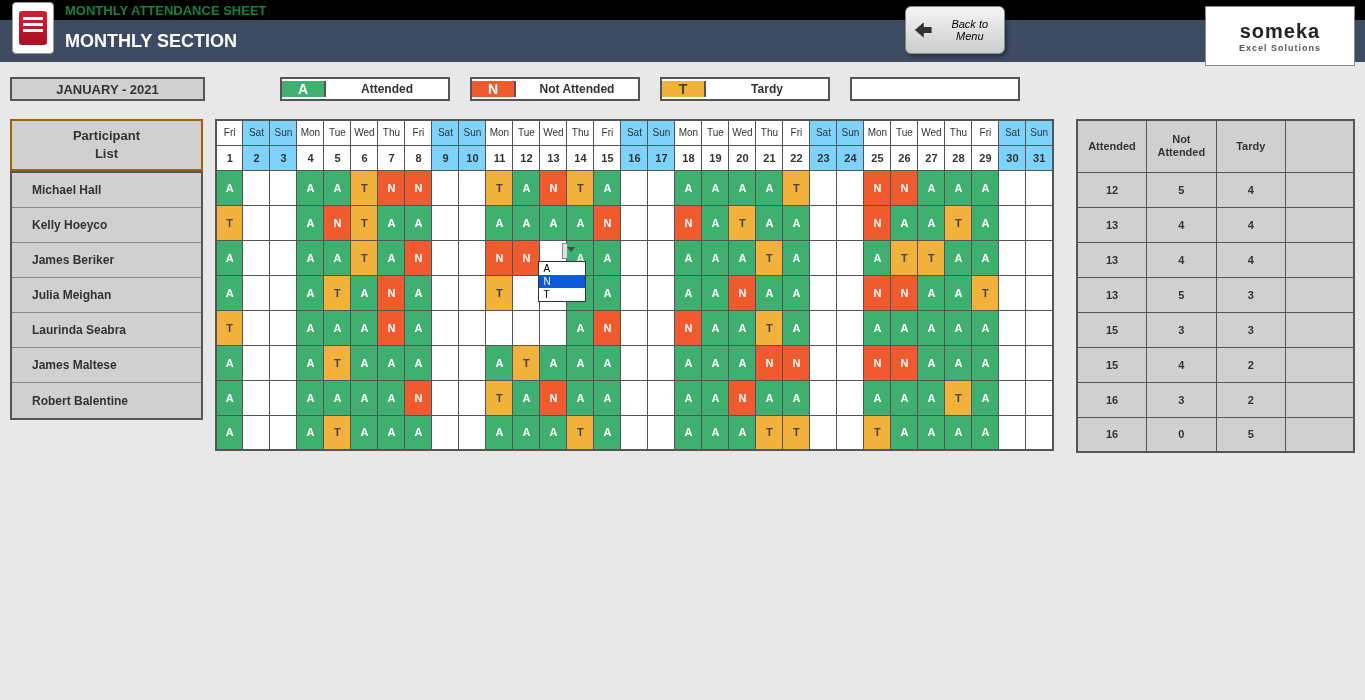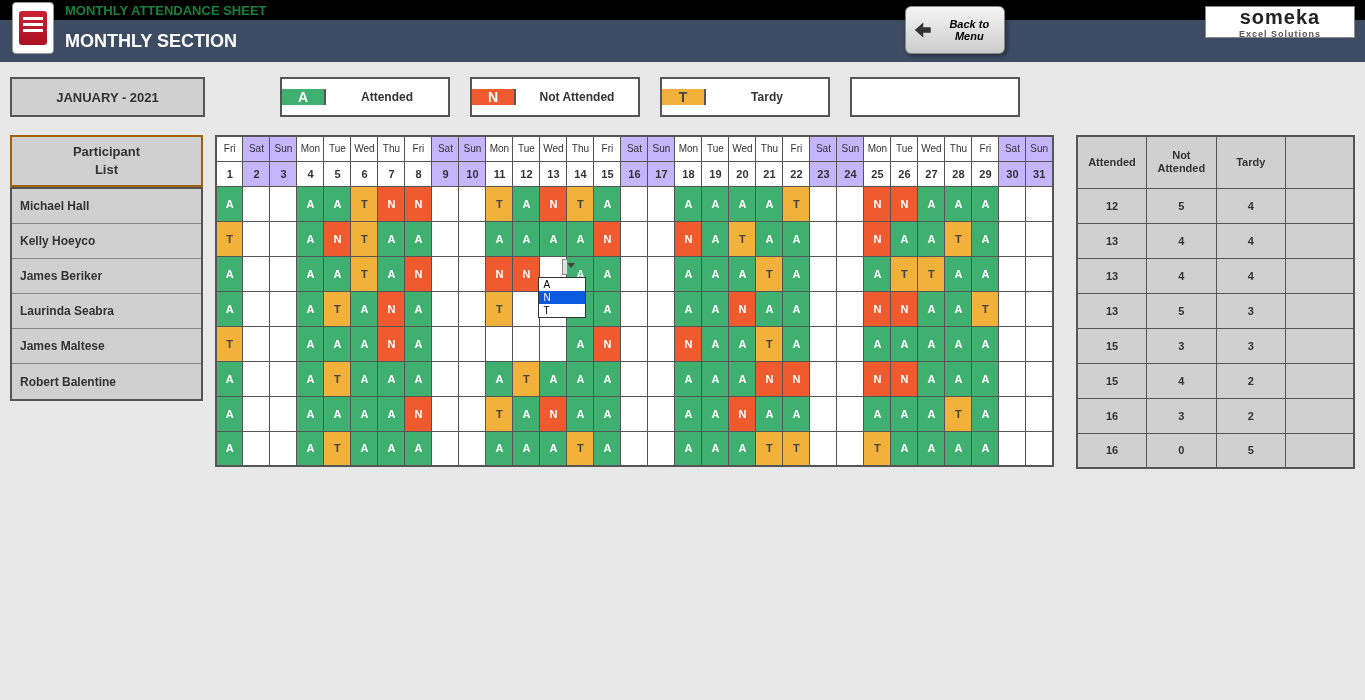--- a/index.html
+++ b/index.html
@@ -69,33 +69,33 @@
     height: 48px;
     background: linear-gradient(#f5f5f5,#ccc);
     border: 1px solid #888;
     border-radius: 6px;
     box-shadow: 2px 2px 4px rgba(0,0,0,0.4);
     display: flex;
     align-items: center;
     padding: 4px 6px;
     gap: 6px;
     color: #000;
-    font-weight: bold;
+    font-weight: normal;
     font-size: 11px;
     font-style: italic;
     cursor: pointer;
   }
   .back-btn svg { width: 28px; height: 28px; }
   .back-btn-text { line-height: 1.1; text-align: center; }
   .logo {
     position: absolute;
     right: 10px;
     top: -14px;
     width: 150px;
-    height: 32px;
+    height: 60px;
     background: #fff;
     border: 1px solid #888;
     display: flex;
     flex-direction: column;
     align-items: center;
     justify-content: center;
     color: #222;
     font-weight: bold;
   }
   .logo-big { font-size: 20px; letter-spacing: 1px; }
@@ -105,21 +105,21 @@
     padding: 15px 10px;
   }
   .row-top {
     display: flex;
     align-items: stretch;
     gap: 10px;
     margin-bottom: 18px;
   }
   .month-box, .legend-item {
     border: 2px solid #555;
-    height: 40px;
+    height: 24px;
     display: flex;
     align-items: center;
   }
   .month-box {
     width: 195px;
     background: #d0d0d0;
     justify-content: center;
     font-weight: bold;
     font-size: 13px;
   }
@@ -177,21 +177,21 @@
     line-height: 1.4;
   }
   .participant-list {
     border: 2px solid #555;
     background: #d0d0d0;
   }
   .participant {
     height: 35px;
     display: flex;
     align-items: center;
-    padding: 0 8px;
+    padding: 0 20px;
     font-weight: bold;
     font-size: 12px;
     border-bottom: 1px solid #888;
   }
   .participant:last-child { border-bottom: none; text-align: center; }
 
   .grid-col {
     flex: 0 0 auto;
   }
   table.grid {
@@ -205,21 +205,21 @@
     max-width: 27px;
     text-align: center;
     font-size: 11px;
   }
   table.grid th {
     height: 25px;
     background: #fff;
     font-weight: normal;
     font-size: 10px;
   }
-  table.grid th.wknd { background: #c4b5fd; }
+  table.grid th.wknd { background: #7dd3fc; }
   table.grid tr.numrow th { font-weight: bold; font-size: 11px; }
   table.grid td {
     height: 35px;
     background: #fff;
     font-weight: bold;
     color: #fff;
     position: relative;
   }
   table.grid td.A { background: #3fb06f; }
   table.grid td.N { background: #ef5a2f; }
@@ -349,20 +349,21 @@
   <div class="main-row">
     <div class="participant-col">
       <div class="participant-header">
         <span>Participant</span>
         <span>List</span>
       </div>
       <div class="participant-list" id="participant-list">
           <div class="participant">Michael Hall</div>
           <div class="participant">Kelly Hoeyco</div>
           <div class="participant">James Beriker</div>
+          <div class="participant">Julia Meighan</div>
           <div class="participant">Laurinda Seabra</div>
           <div class="participant">James Maltese</div>
           <div class="participant">Robert Balentine</div>
         </div>
     </div>
 
     <div class="grid-col">
       <table class="grid" id="grid-table">
         <thead>
           <tr id="dow-row">

